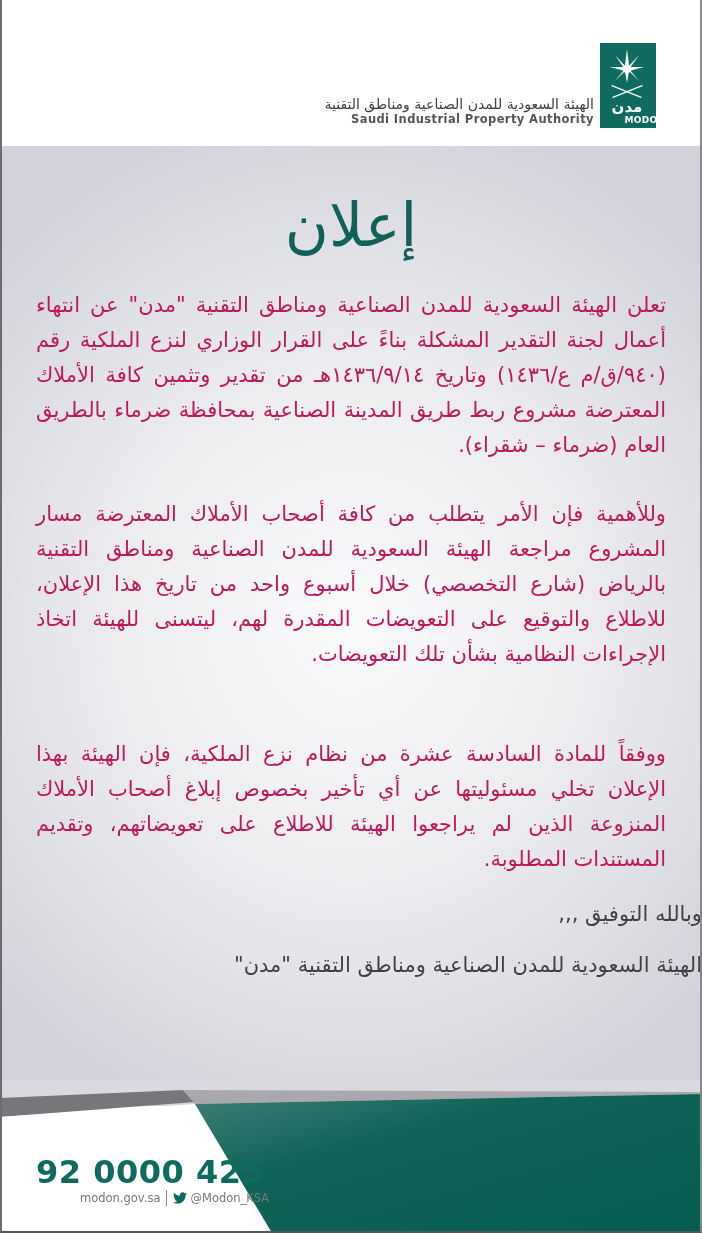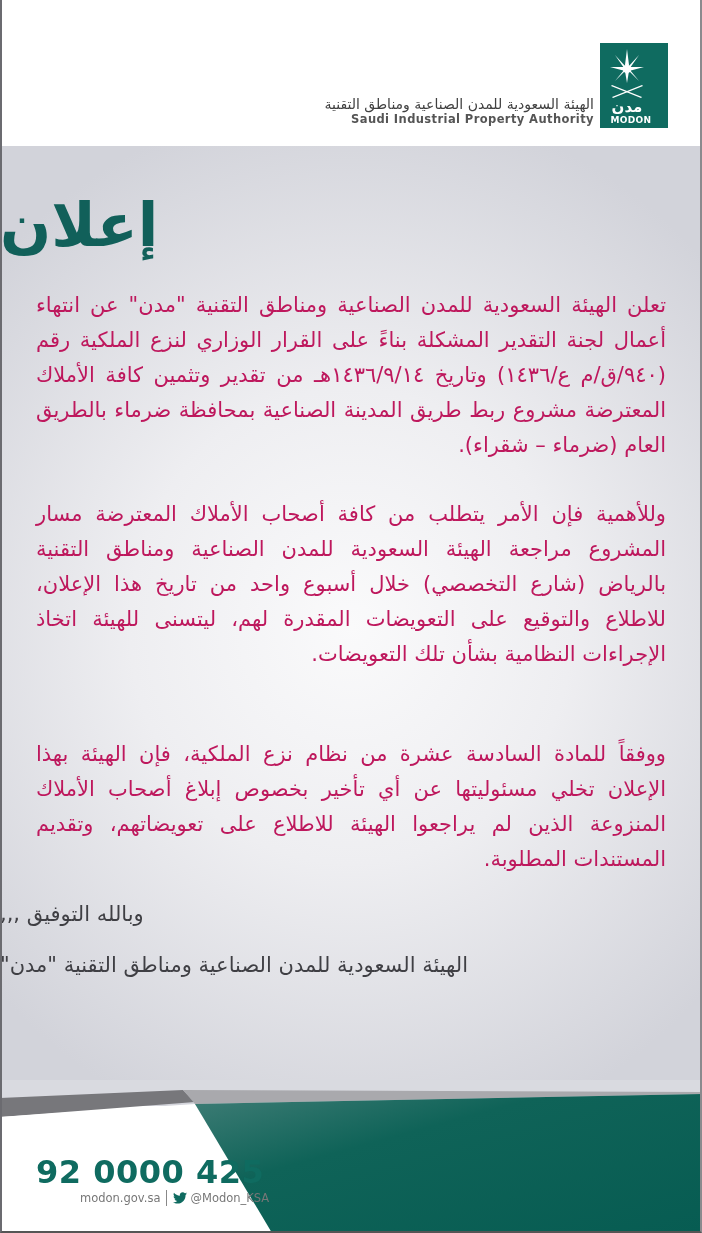--- a/index.html
+++ b/index.html
@@ -1,36 +1,36 @@
 <!DOCTYPE html>
 <html><head>
   <meta charset="utf-8">
   <style>
     html, body { margin: 0; padding: 0; }
     body { width: 702px; height: 1233px; position: relative; overflow: hidden; background: #ffffff; font-family: "DejaVu Sans", sans-serif; }
     .frame { position: absolute; left: 0; top: 0; width: 702px; height: 1233px; box-sizing: border-box; border-left: 2px solid #6b6b70; border-right: 2px solid #8a8a8e; border-bottom: 2px solid #555; }
 
     .header { position: absolute; left: 0; top: 0; width: 702px; height: 146px; background: #ffffff; }
-    .logo-box { position: absolute; left: 600px; top: 43px; width: 68px; height: 85px; background: #0f6b60; }
+    .logo-box { position: absolute; left: 600px; top: 43px; width: 56px; height: 85px; background: #0f6b60; }
     .logo-star { position: absolute; left: 0; top: 4px; width: 54px; height: 52px; }
     .logo-ar { position: absolute; left: 0; top: 57px; width: 54px; text-align: center; color: #fff; font-size: 15px; font-weight: bold; line-height: 14px; direction: rtl; }
-    .logo-en { position: absolute; left: 4px; top: 72px; width: 54px; text-align: center; color: #fff; font-size: 9px; font-weight: bold; letter-spacing: 0.3px; }
+    .logo-en { position: absolute; left: 18px; top: 72px; width: 54px; text-align: center; color: #fff; font-size: 9px; font-weight: bold; letter-spacing: 0.3px; }
     .org-ar { position: absolute; right: 108px; top: 96px; font-size: 14px; color: #404040; direction: rtl; white-space: nowrap; }
     .org-en { position: absolute; right: 108px; top: 112px; font-size: 11.5px; font-weight: bold; color: #555; white-space: nowrap; letter-spacing: 0.4px; }
 
     .content { position: absolute; left: 0; top: 146px; width: 702px; height: 960px;
       background: radial-gradient(ellipse 70% 55% at 50% 50%, #fafafb 0%, #eeeef1 45%, #d2d3da 100%); }
 
-    .title { position: absolute; left: 0; top: 190px; width: 702px; text-align: left; font-size: 60px; font-weight: bold; color: #11605a; direction: rtl; line-height: 70px; }
+    .title { position: absolute; left: 0; top: 190px; width: 702px; text-align: center; font-size: 60px; font-weight: normal; color: #11605a; direction: rtl; line-height: 70px; }
 
     .body-text { position: absolute; left: 36px; width: 630px; direction: rtl; text-align: justify; text-align-last: right; font-size: 21px; line-height: 35px; color: #be185d; }
     .p1 { top: 288px; }
     .p2 { top: 497px; }
     .p3 { top: 737px; }
-    .closing { position: absolute; left: 0; width: 702px; text-align: left; font-size: 21px; color: #3f3f44; direction: rtl; }
+    .closing { position: absolute; left: 0; width: 702px; text-align: right; font-size: 21px; color: #3f3f44; direction: rtl; }
     .c1 { top: 902px; }
     .c2 { top: 953px; }
 
     .footer-shapes { position: absolute; left: 0; top: 1080px; width: 702px; height: 153px; }
     .phone { position: absolute; left: 36px; top: 1153px; font-size: 32px; font-weight: bold; color: #0f6b60; letter-spacing: 0.5px; }
     .links { position: absolute; left: 36px; top: 1190px; font-size: 11.5px; color: #777; display: flex; align-items: center; margin-left: 44px; }
     .divider { width: 1px; height: 16px; background: #888; margin: 0 6px; }
     .twitter-icon { width: 14px; height: 12px; margin-right: 3px; }
   </style>
 </head>

